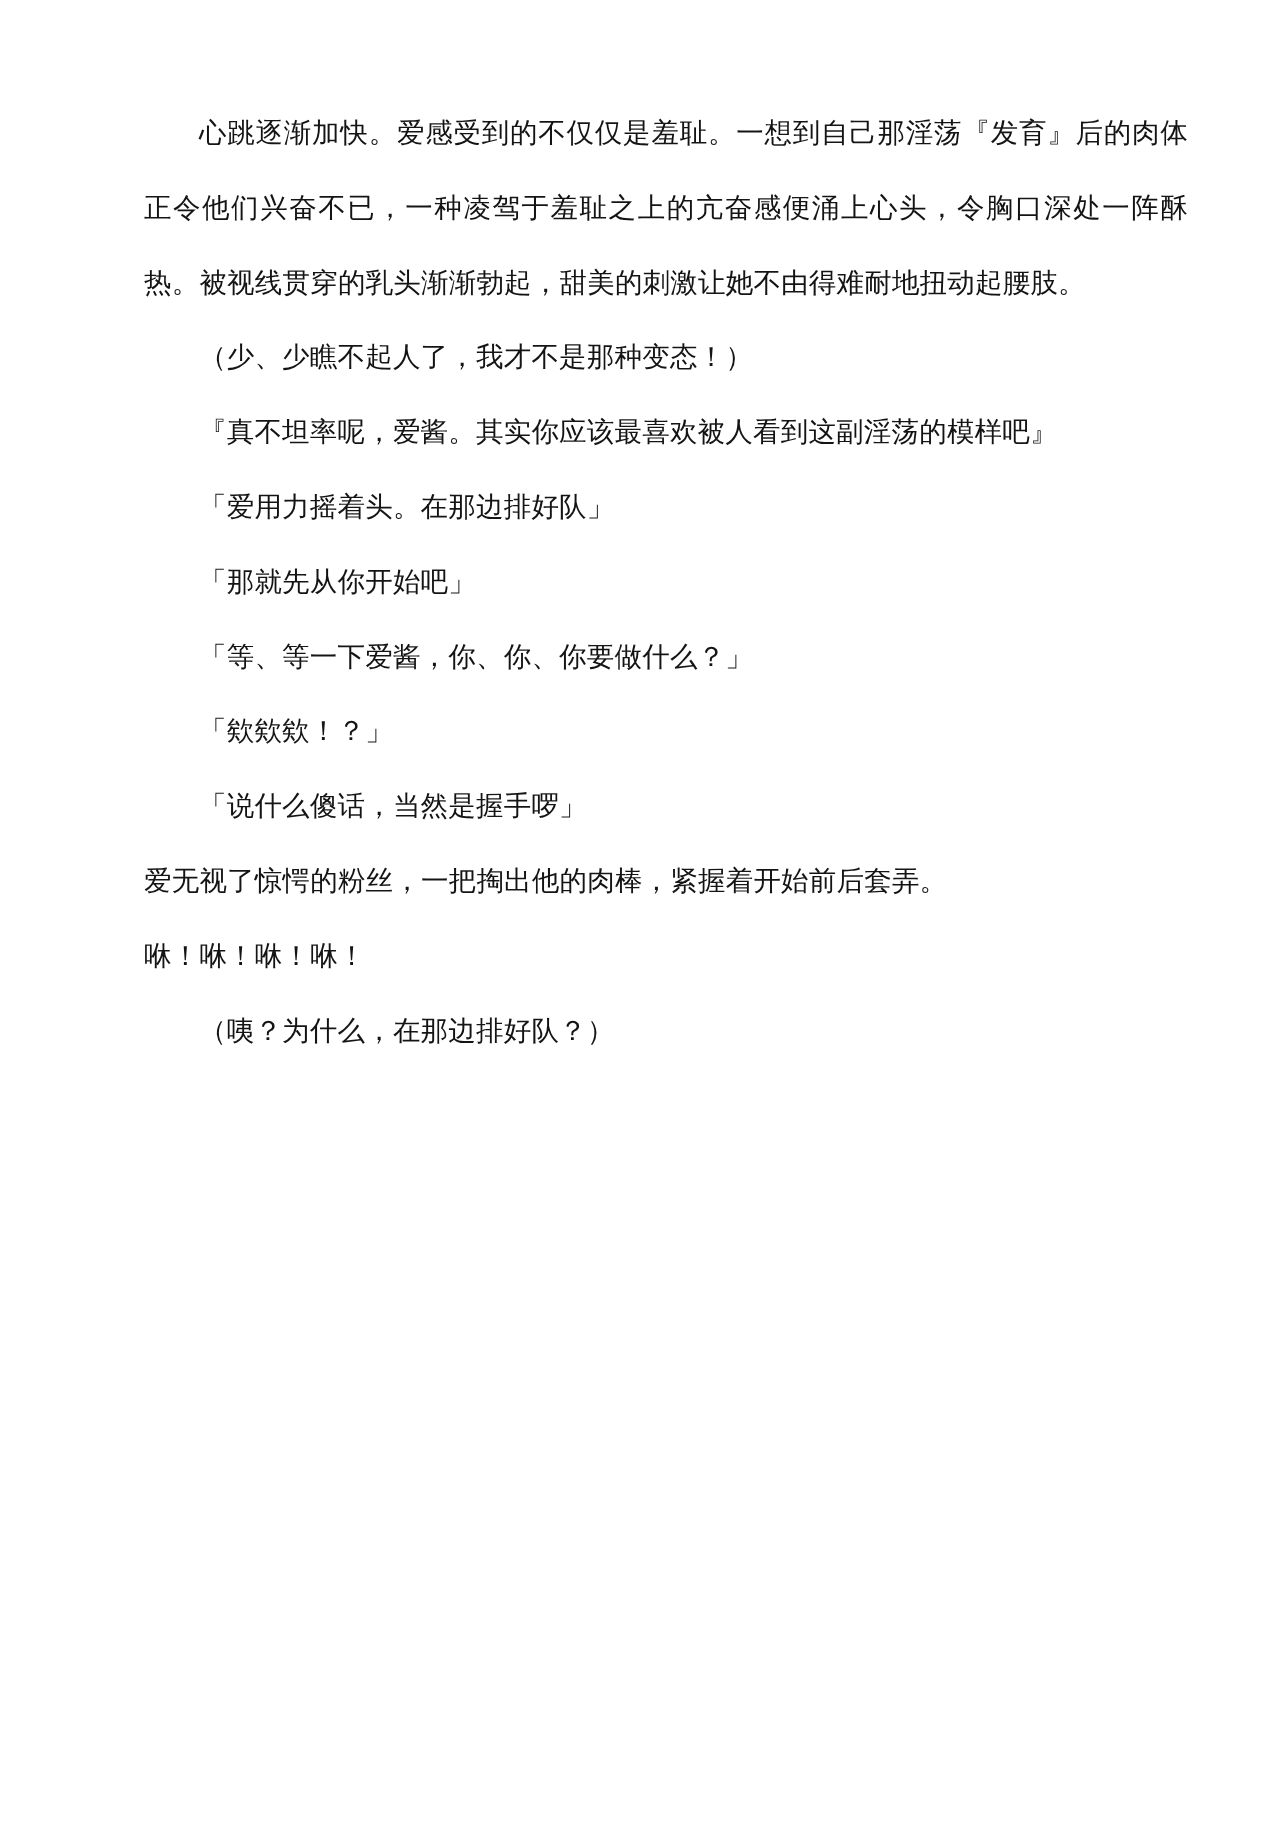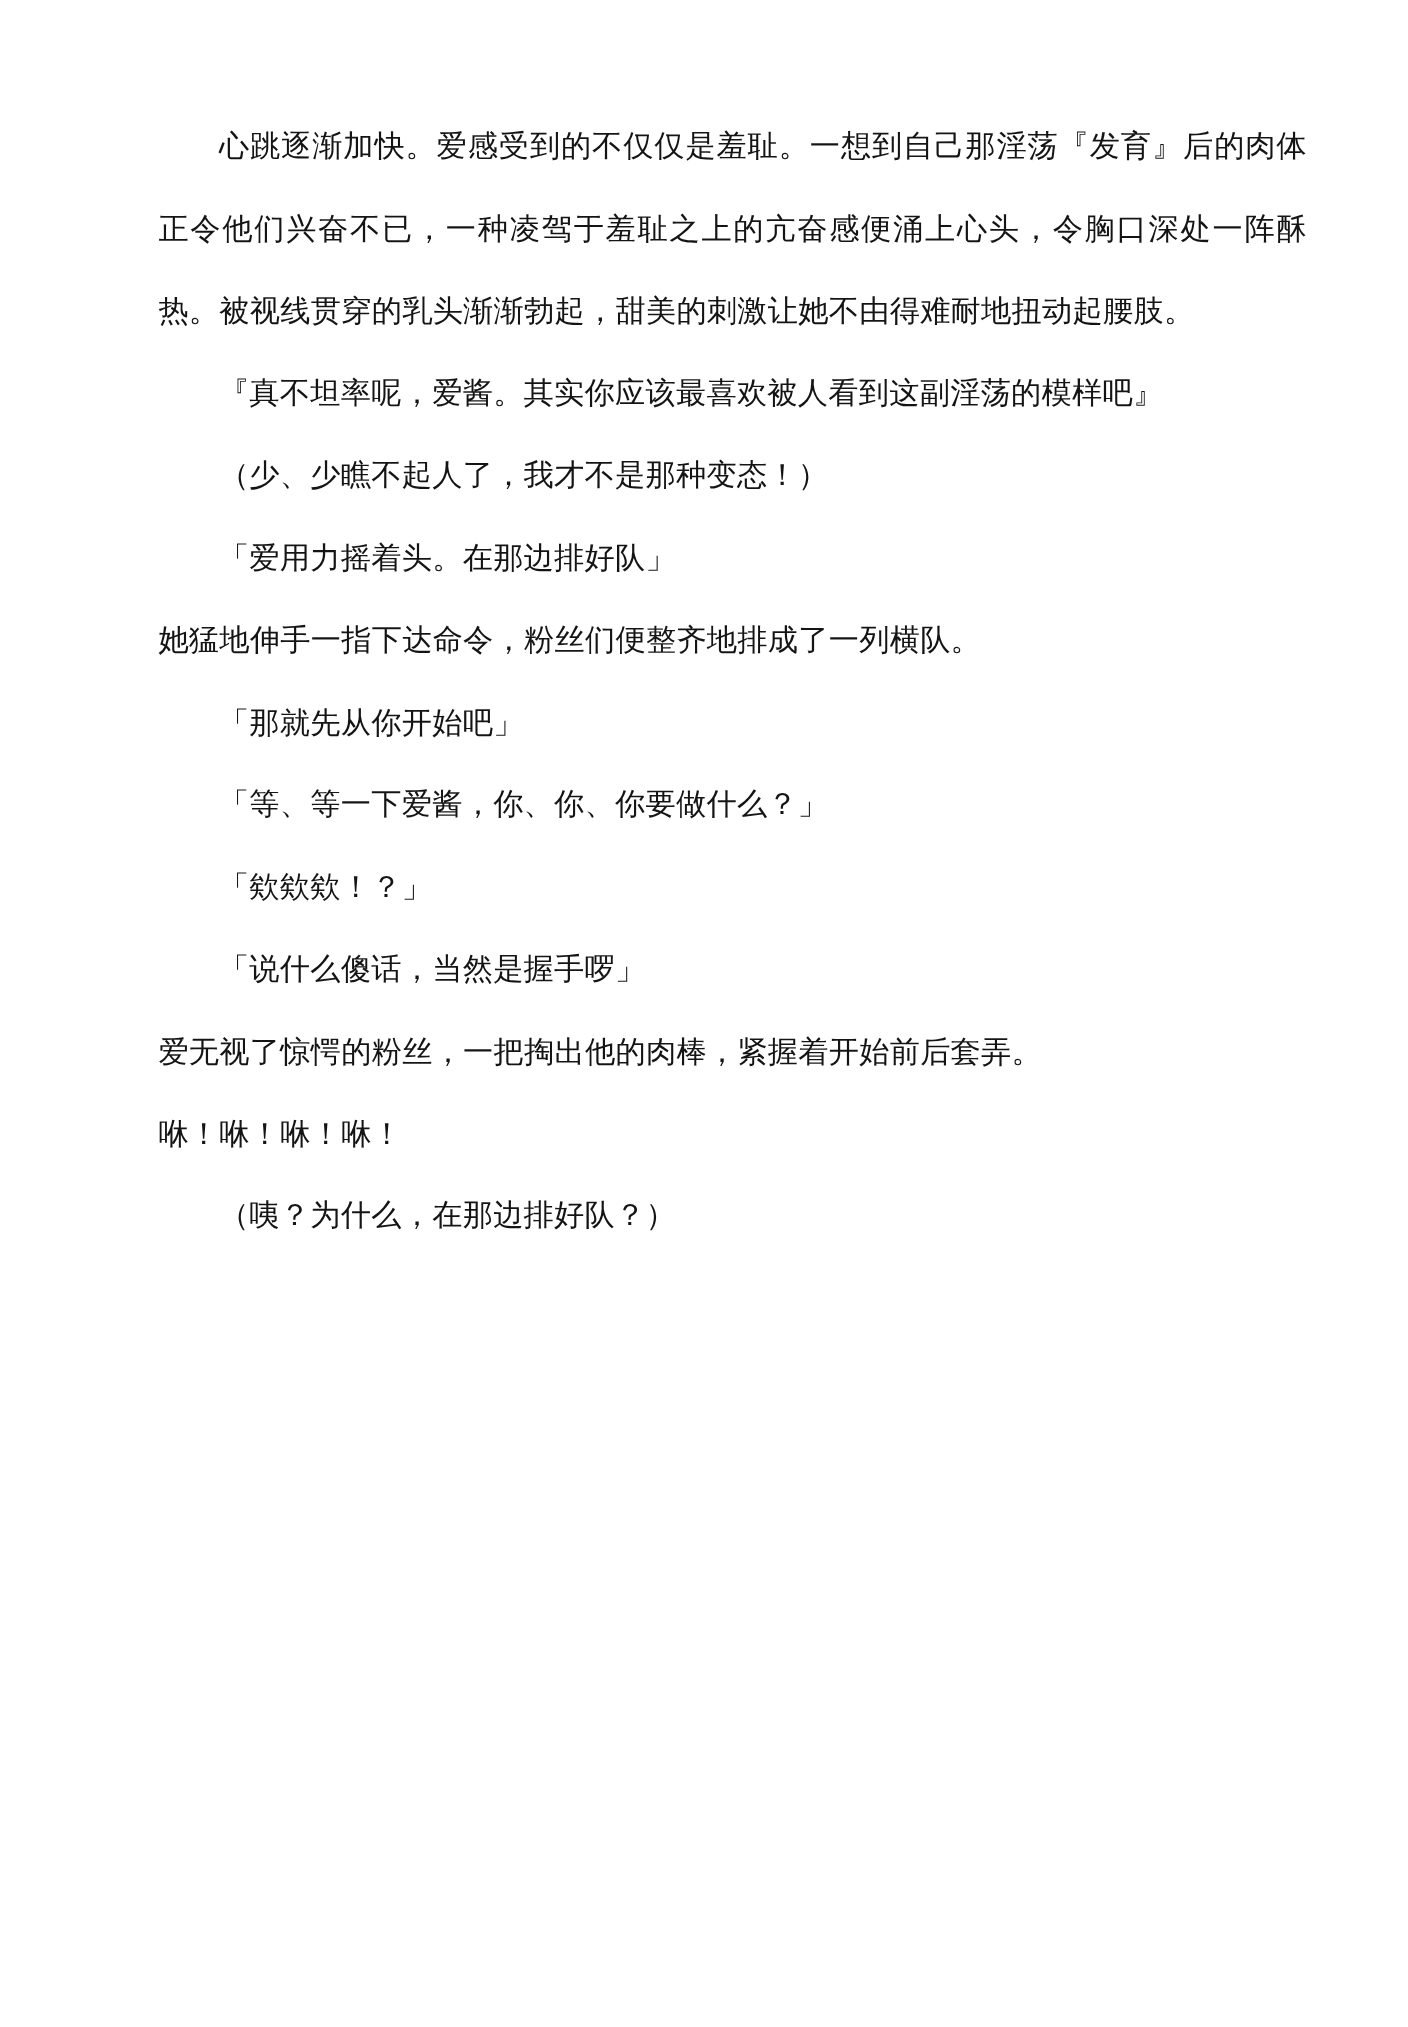--- a/index.html
+++ b/index.html
@@ -40,24 +40,23 @@
   .para.noindent {
     text-indent: 0;
   }
 </style>
 </head>
 <body>
 
 <div class="page">
   <div class="doc-body">
     <p class="para indent">心跳逐渐加快。爱感受到的不仅仅是羞耻。一想到自己那淫荡『发育』后的肉体正令他们兴奋不已，一种凌驾于羞耻之上的亢奋感便涌上心头，令胸口深处一阵酥热。被视线贯穿的乳头渐渐勃起，甜美的刺激让她不由得难耐地扭动起腰肢。</p>
+    <p class="para indent">（少、少瞧不起人了，我才不是那种变态！）</p>
     <p class="para indent">『真不坦率呢，爱酱。其实你应该最喜欢被人看到这副淫荡的模样吧』</p>
-    <p class="para indent">（少、少瞧不起人了，我才不是那种变态！）</p>
     <p class="para indent">「爱用力摇着头。在那边排好队」</p>
-    <p class="para noindent">她猛地伸手一指下达命令，粉丝们便整齐地排成了一列横队。</p>
     <p class="para indent">「那就先从你开始吧」</p>
     <p class="para indent">「等、等一下爱酱，你、你、你要做什么？」</p>
     <p class="para indent">「欸欸欸！？」</p>
     <p class="para indent">「说什么傻话，当然是握手啰」</p>
     <p class="para noindent">爱无视了惊愕的粉丝，一把掏出他的肉棒，紧握着开始前后套弄。</p>
     <p class="para noindent">咻！咻！咻！咻！</p>
     <p class="para indent">（咦？为什么，在那边排好队？）</p>
   </div>
 </div>
 

